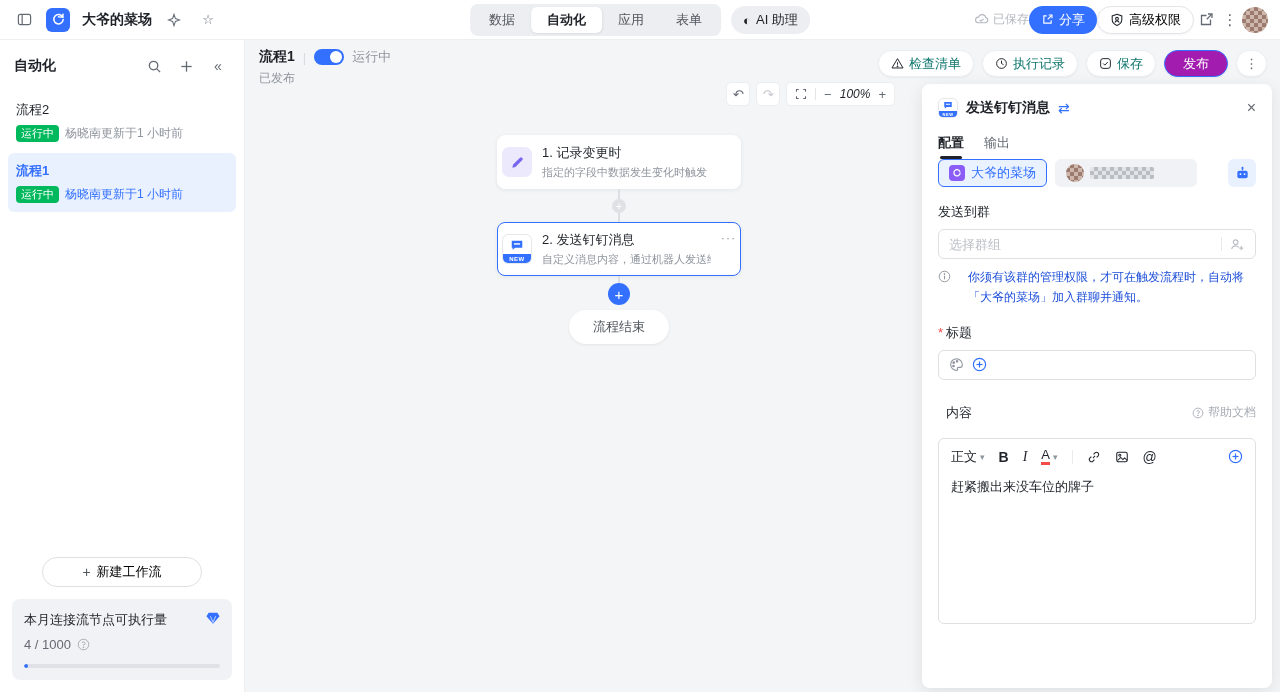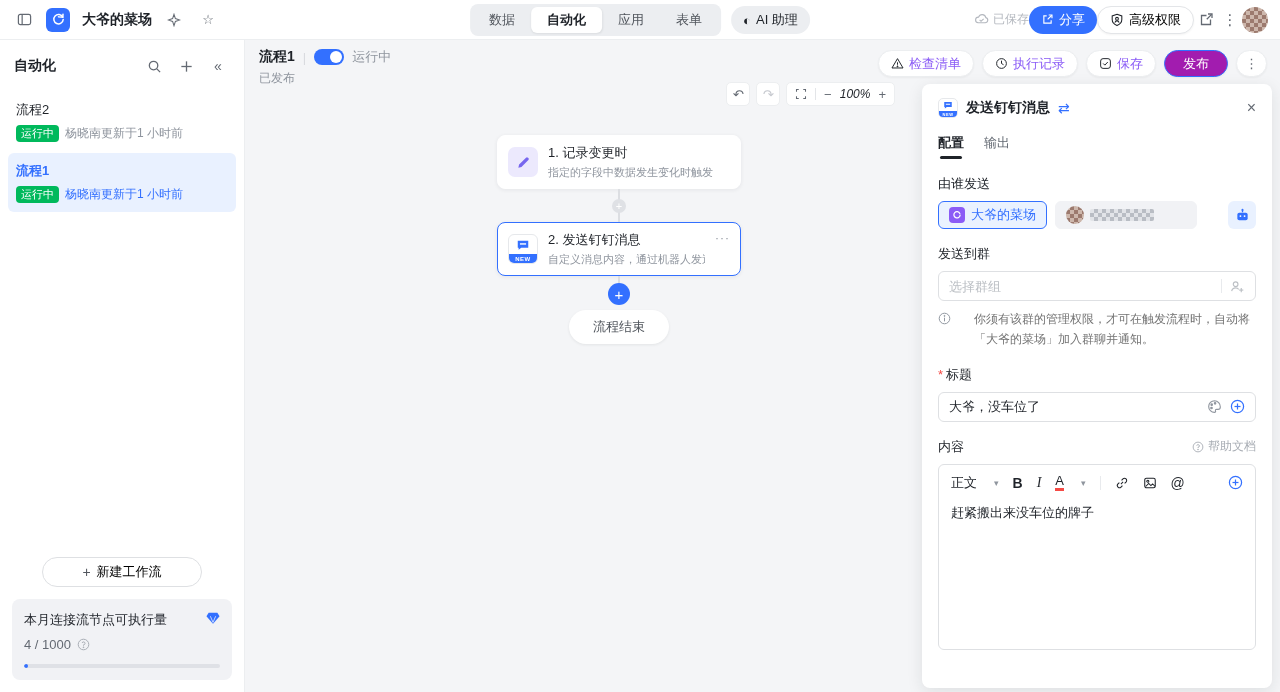--- a/index.html
+++ b/index.html
@@ -59,33 +59,33 @@
   .canvas { flex:1; position:relative; background:#f4f5f7; overflow:hidden; }
   .cv-head { position:absolute; left:14px; top:8px; }
   .cv-head-row { display:flex; align-items:center; gap:8px; }
   .cv-flow-name { font-size:14px; font-weight:bold; }
   .cv-div { color:#d8dadf; }
   .cv-toggle-label { color:#8f959e; }
   .cv-status { color:#8f959e; font-size:12px; margin-top:4px; }
   .toggle { width:30px; height:16px; background:#3370ff; border-radius:8px; position:relative; cursor:pointer; flex:none; }
   .toggle::after { content:""; position:absolute; width:12px; height:12px; border-radius:50%; background:#fff; top:2px; right:2px; }
   .cv-toolbar { position:absolute; top:10px; right:13px; display:flex; align-items:center; gap:8px; }
-  .pill-btn { display:flex; align-items:center; gap:5px; background:#fff; border:1px solid #eceef0; box-shadow:0 1px 2px rgba(31,35,41,.05); border-radius:14px; height:27px; padding:0 12px; font-size:13px; cursor:pointer; color:#8b5cf6; }
+  .pill-btn { display:flex; align-items:center; gap:5px; background:#fff; border:1px solid #eceef0; box-shadow:0 1px 2px rgba(31,35,41,.05); border-radius:14px; height:27px; padding:0 12px; font-size:13px; cursor:pointer; color:#0f766e; }
   .pill-primary { background:#a21caf; border-color:#3370ff; color:#fff; padding:6px 18px; }
   .pill-kebab { padding:0 8px; color:#646a73; }
   .cv-zoombar { position:absolute; top:42px; right:385px; display:flex; align-items:center; gap:6px; }
   .sq-btn { width:24px; height:24px; background:#fff; border:1px solid #eceef0; border-radius:5px; display:flex; align-items:center; justify-content:center; color:#646a73; font-size:13px; cursor:pointer; }
   .sq-btn.disabled { color:#c6c9cf; }
   .zoom-group { display:flex; align-items:center; gap:8px; background:#fff; border:1px solid #eceef0; border-radius:5px; height:24px; padding:0 8px; color:#646a73; }
   .zoom-sep { width:1px; height:12px; background:#e3e5e8; }
   .zoom-val { font-size:12px; color:#1f2329;font-style:italic; }
 
   
   .flow { position:absolute; left:252px; top:95px; width:244px; display:flex; flex-direction:column; align-items:center; }
-  .node { width:244px; background:#fff; border:1px solid #fff; border-radius:8px; box-shadow:0 1px 4px rgba(31,35,41,.07); padding:8px 10px; display:flex; align-items:center; gap:10px; cursor:pointer; }
+  .node { width:244px; background:#fff; border:1px solid #fff; border-radius:8px; box-shadow:0 1px 4px rgba(31,35,41,.07); padding:8px 4px; display:flex; align-items:center; gap:10px; cursor:pointer; }
   .node.selected { border:1.5px solid #3370ff; }
   .node-icon-purple { width:30px; height:30px; border-radius:7px; background:#ece9fd; display:flex; align-items:center; justify-content:center; flex:none; }
   .ding-icon { width:30px; height:30px; border-radius:6px; background:#fff; border:1px solid #e6e8eb; flex:none; display:flex; flex-direction:column; overflow:hidden; }
   .ding-icon .bubble-area { flex:1; display:flex; align-items:center; justify-content:center; }
   .ding-icon .new-strip { height:9px; background:#3370ff; color:#fff; font-size:6px; font-weight:bold; display:flex; align-items:center; justify-content:center; letter-spacing:.5px; }
   .ding-icon.small { width:20px; height:20px; border-radius:5px; }
   .ding-icon.small .new-strip { height:6px; font-size:4px; }
   .node-texts { flex:1; min-width:0; }
   .node-title { font-size:13px; color:#1f2329; margin-bottom:3px; white-space:nowrap; }
   .node-sub { font-size:11px; color:#8f959e; white-space:nowrap; overflow:hidden; }
@@ -113,28 +113,28 @@
   .sender-opt.plain { background:#f1f2f5; border:1px solid #f1f2f5; width:142px; }
   .mini-logo { width:16px; height:16px; border-radius:4px; background:#8b5cf6; display:flex; align-items:center; justify-content:center; flex:none; }
   .mini-ava { width:18px; height:18px; border-radius:50%; flex:none; }
   .name-blur { width:64px; height:12px; border-radius:2px; }
   .robot-btn { margin-left:auto; width:28px; height:28px; border-radius:6px; background:#e9f1ff; display:flex; align-items:center; justify-content:center; cursor:pointer; }
   .input { height:30px; border:1px solid #dee0e3; border-radius:6px; display:flex; align-items:center; padding:0 10px; gap:8px; background:#fff; }
   .input input { border:none; outline:none; flex:1; font-size:13px; font-family:inherit; color:#1f2329; min-width:0; background:transparent; }
   .input input::placeholder { color:#bbbfc4; }
   .input .ph { color:#bbbfc4; flex:1; }
   .in-sep { width:1px; height:14px; background:#e8eaed; }
-  .hint { display:flex; gap:23px; margin-top:8px; font-size:12px; color:#737373; line-height:1.7; }
+  .hint { display:flex; gap:17px; margin-top:8px; font-size:12px; color:#1d4ed8; line-height:1.7; }
   .hint svg { margin-top:3px; flex:none; }
   .chip { height:20px; border-radius:3px; width:74px; flex:none; }
   .content-head { display:flex; align-items:center; margin:16px 0 8px; }
   .help-link { margin-left:auto; display:flex; align-items:center; gap:4px; color:#a8adb4; font-size:12px; cursor:pointer; }
   .editor { border:1px solid #dee0e3; border-radius:6px; height:186px; position:relative; }
   .ed-toolbar { display:flex; align-items:center; gap:14px; padding:9px 12px 6px; color:#1f2329; }
-  .ed-item { display:flex; align-items:center; gap:17px; cursor:pointer; color:#1f2329; }
+  .ed-item { display:flex; align-items:center; gap:3px; cursor:pointer; color:#1f2329; }
   .ed-caret { color:#8f959e; font-size:9px; }
   .ed-b { font-weight:bold; font-size:14px; }
   .ed-i { font-style:italic; font-family:"Liberation Serif",serif; font-size:14px; }
   .ed-a { font-size:13px; border-bottom:3px solid #f54a45; line-height:1.1; }
   .ed-plus { margin-left:auto; }
   .ed-body { padding:6px 12px; font-size:13px; color:#1f2329; }
   .gray-ic { color:#8f959e; }
 </style>
 </head>
 <body>
@@ -388,21 +388,20 @@
         <span class="pn-title">发送钉钉消息</span>
         <span class="pn-swap">⇄</span>
         <span class="pn-close">×</span>
       </div>
 
       <div class="pn-tabs">
         <span class="pn-tab active">配置</span>
         <span class="pn-tab">输出</span>
       </div>
 
-      <div class="fld-label">由谁发送</div>
       <div class="sender-row">
         <span class="sender-opt selected">
           <span class="mini-logo">
             <svg width="10" height="10" viewBox="0 0 16 16" fill="none" stroke="#fff" stroke-width="2" stroke-linecap="round">
                 <path d="M12.5 5.5A5 5 0 1 0 13 8"></path>
               </svg>
           </span>
           <span>大爷的菜场</span>
         </span>
         <span class="sender-opt plain">
@@ -439,36 +438,35 @@
           </svg>
         <span>你须有该群的管理权限，才可在触发流程时，自动将「大爷的菜场」加入群聊并通知。</span>
       </div>
 
 
       <div class="fld-label">
         <span class="req">*</span>
         <span>标题</span>
       </div>
       <div class="input">
-        <input type="text" value="大爷，没车位了" style="">
         <svg width="15" height="15" viewBox="0 0 16 16" fill="none" stroke="#8f959e" stroke-width="1.2">
             <path d="M8 1.8a6.2 6.2 0 1 0 0 12.4c1 0 1.4-.6 1.1-1.4-.3-.9 0-1.8 1.2-1.8h1.5c1.5 0 2.4-1 2.4-2.6A6.4 6.4 0 0 0 8 1.8z"></path>
             <circle cx="5" cy="6" r=".8" fill="#8f959e"></circle>
             <circle cx="8.6" cy="4.6" r=".8" fill="#8f959e"></circle>
             <circle cx="4.8" cy="9.6" r=".8" fill="#8f959e"></circle>
           </svg>
         <svg width="15" height="15" viewBox="0 0 16 16" fill="none" stroke="#3370ff" stroke-width="1.3">
             <circle cx="8" cy="8" r="6.5"></circle>
             <line x1="8" y1="4.8" x2="8" y2="11.2"></line>
             <line x1="4.8" y1="8" x2="11.2" y2="8"></line>
           </svg>
       </div>
 
       <div class="content-head">
-        <span class="fld-label" style="margin:0;">内容</span>
+        <span class="fld-label" style="margin:8px;">内容</span>
         <span class="help-link">
           <svg width="12" height="12" viewBox="0 0 16 16" fill="none" stroke="#a8adb4" stroke-width="1.2">
               <circle cx="8" cy="8" r="6.5"></circle>
               <path d="M6.3 6.2A1.8 1.8 0 1 1 8 8.4v1"></path>
               <circle cx="8" cy="11.4" r=".5" fill="#a8adb4"></circle>
             </svg>
           <span>帮助文档</span>
         </span>
       </div>
 

